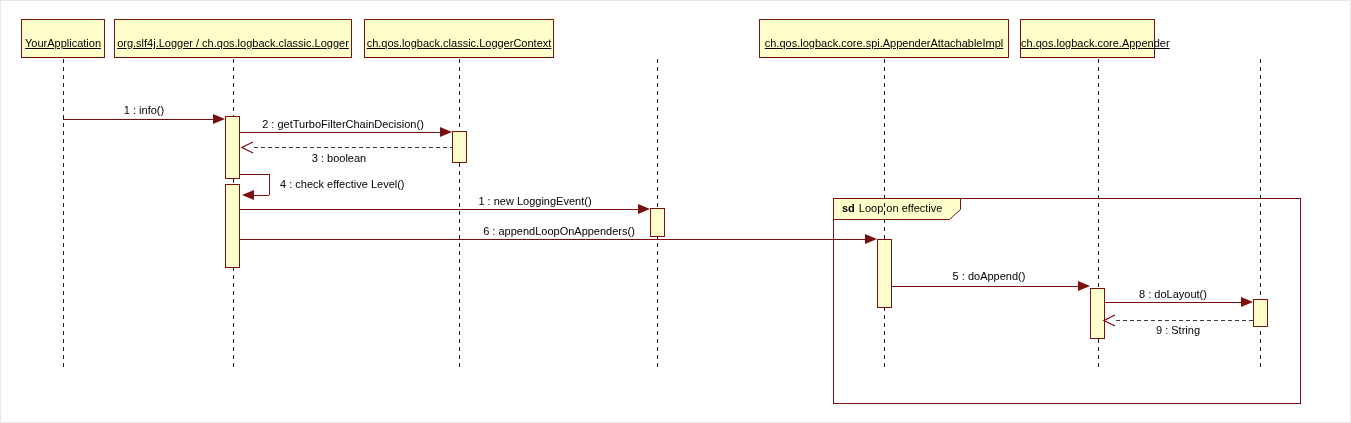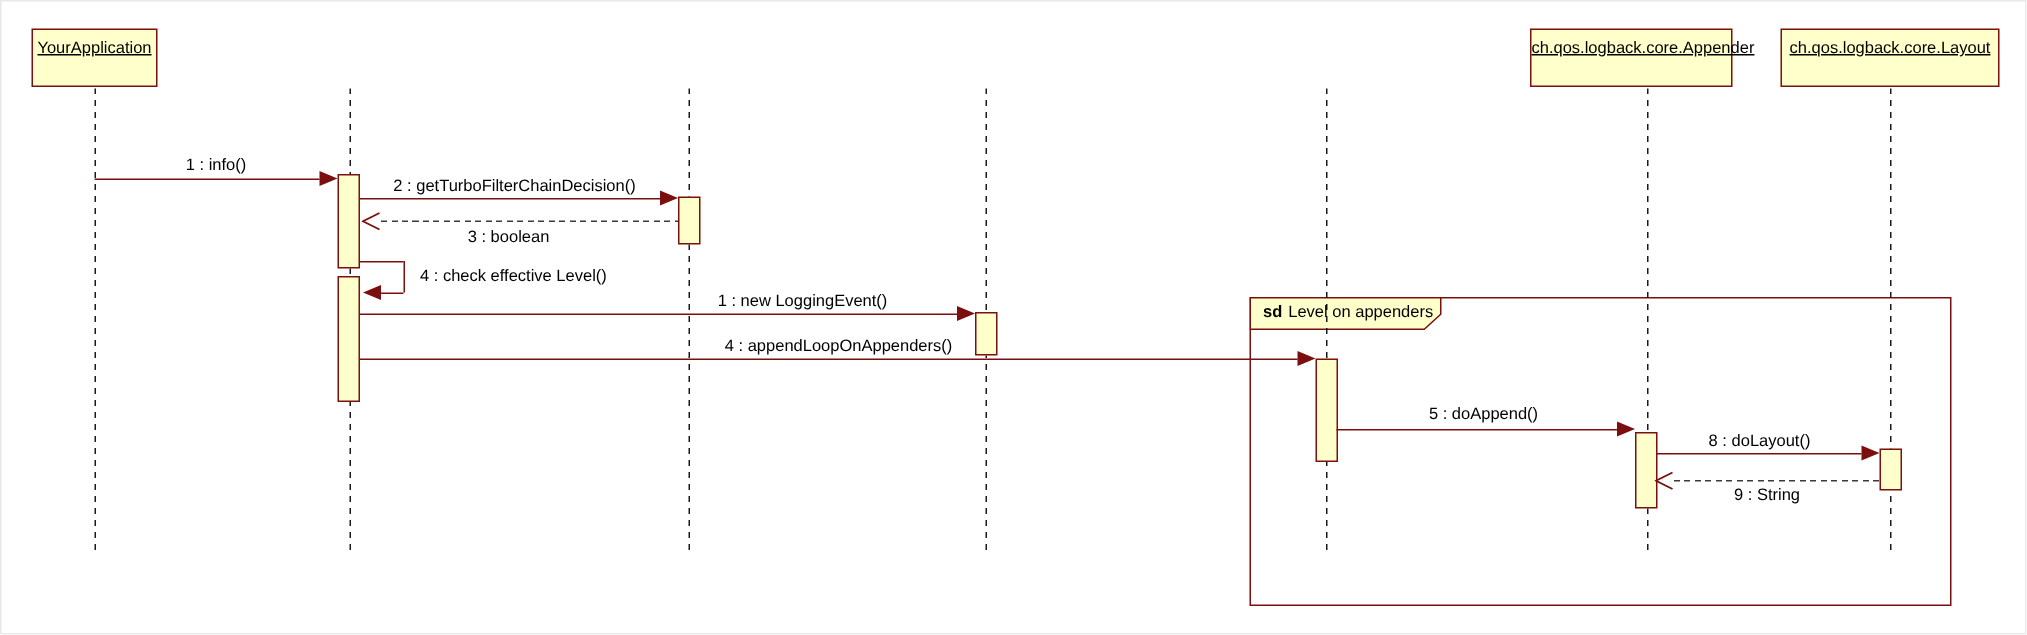--- a/index.html
+++ b/index.html
@@ -5,21 +5,21 @@
   html,body{margin:0;padding:0;background:#ffffff;}
   .canvas{
     position:relative;width:1351px;height:423px;background:#ffffff;
     font-family:"Liberation Sans","DejaVu Sans",sans-serif;font-size:11px;color:#000;
     overflow:hidden;border:1px solid #e8e8e8;box-sizing:border-box;
   }
   
   .head{
     position:absolute;top:18px;height:39px;box-sizing:border-box;
     background:#FFFFCC;border:1px solid #7B1010;
-    text-align:center;padding-top:6px;white-space:nowrap;
+    text-align:center;padding-top:17px;white-space:nowrap;
   }
   .oname{text-decoration:underline;}
   
   .lifeline{
     position:absolute;top:58px;height:311px;width:1px;
     background:repeating-linear-gradient(to bottom,#1a1a1a 0 4px,transparent 4px 8px);
   }
   
   .bar{
     position:absolute;width:15px;box-sizing:border-box;
@@ -59,25 +59,27 @@
   </svg>
 
   <div class="lifeline" style="left:62px"></div>
   <div class="lifeline" style="left:232px"></div>
   <div class="lifeline" style="left:458px"></div>
   <div class="lifeline" style="left:656px"></div>
   <div class="lifeline" style="left:883px"></div>
   <div class="lifeline" style="left:1097px"></div>
   <div class="lifeline" style="left:1259px"></div>
 
-  <div class="pentlabel"><b>sd</b><span>Level on appenders</span></div>
+  <div class="pentlabel"><b>sd</b><span>Loop on effective</span></div>
 
   <div class="head" style="left:20px;width:84px"><span class="oname">YourApplication</span></div>
+  <div class="head" style="left:113px;width:238px"><span class="oname">org.slf4j.Logger / ch.qos.logback.classic.Logger</span></div>
+  <div class="head" style="left:363px;width:190px"><span class="oname">ch.qos.logback.classic.LoggerContext</span></div>
+  <div class="head" style="left:758px;width:250px"><span class="oname">ch.qos.logback.core.spi.AppenderAttachableImpl</span></div>
   <div class="head" style="left:1019px;width:135px"><span class="oname">ch.qos.logback.core.Appender</span></div>
-  <div class="head" style="left:1186px;width:146px"><span class="oname">ch.qos.logback.core.Layout</span></div>
 
   <div class="bar" style="left:224px;top:115px;height:63px"></div>
   <div class="bar" style="left:224px;top:183px;height:84px"></div>
   <div class="bar" style="left:451px;top:130px;height:32px"></div>
   <div class="bar" style="left:649px;top:207px;height:29px"></div>
   <div class="bar" style="left:876px;top:238px;height:69px"></div>
   <div class="bar" style="left:1089px;top:287px;height:51px"></div>
   <div class="bar" style="left:1252px;top:298px;height:28px"></div>
 
   <div class="line" style="left:62px;top:118px;width:150px"></div>
@@ -99,21 +101,21 @@
   <div class="line" style="left:253px;top:194px;width:15px"></div>
   <div class="tri-l" style="left:241px;top:189px"></div>
   <div class="mlabel anchor-left" style="left:279px;top:177px">4 : check effective Level()</div>
 
   <div class="line" style="left:239px;top:208px;width:398px"></div>
   <div class="tri-r" style="left:637px;top:203px"></div>
   <div class="mlabel" style="left:534px;top:194px">1 : new LoggingEvent()</div>
 
   <div class="line" style="left:239px;top:238px;width:625px"></div>
   <div class="tri-r" style="left:864px;top:233px"></div>
-  <div class="mlabel" style="left:558px;top:224px">4 : appendLoopOnAppenders()</div>
+  <div class="mlabel" style="left:558px;top:224px">6 : appendLoopOnAppenders()</div>
 
   <div class="line" style="left:890px;top:285px;width:187px"></div>
   <div class="tri-r" style="left:1077px;top:280px"></div>
   <div class="mlabel" style="left:988px;top:269px">5 : doAppend()</div>
 
   <div class="line" style="left:1103px;top:301px;width:137px"></div>
   <div class="tri-r" style="left:1240px;top:296px"></div>
   <div class="mlabel" style="left:1172px;top:287px">8 : doLayout()</div>
 
   <div class="dline" style="left:1115px;top:319px;width:137px"></div>

